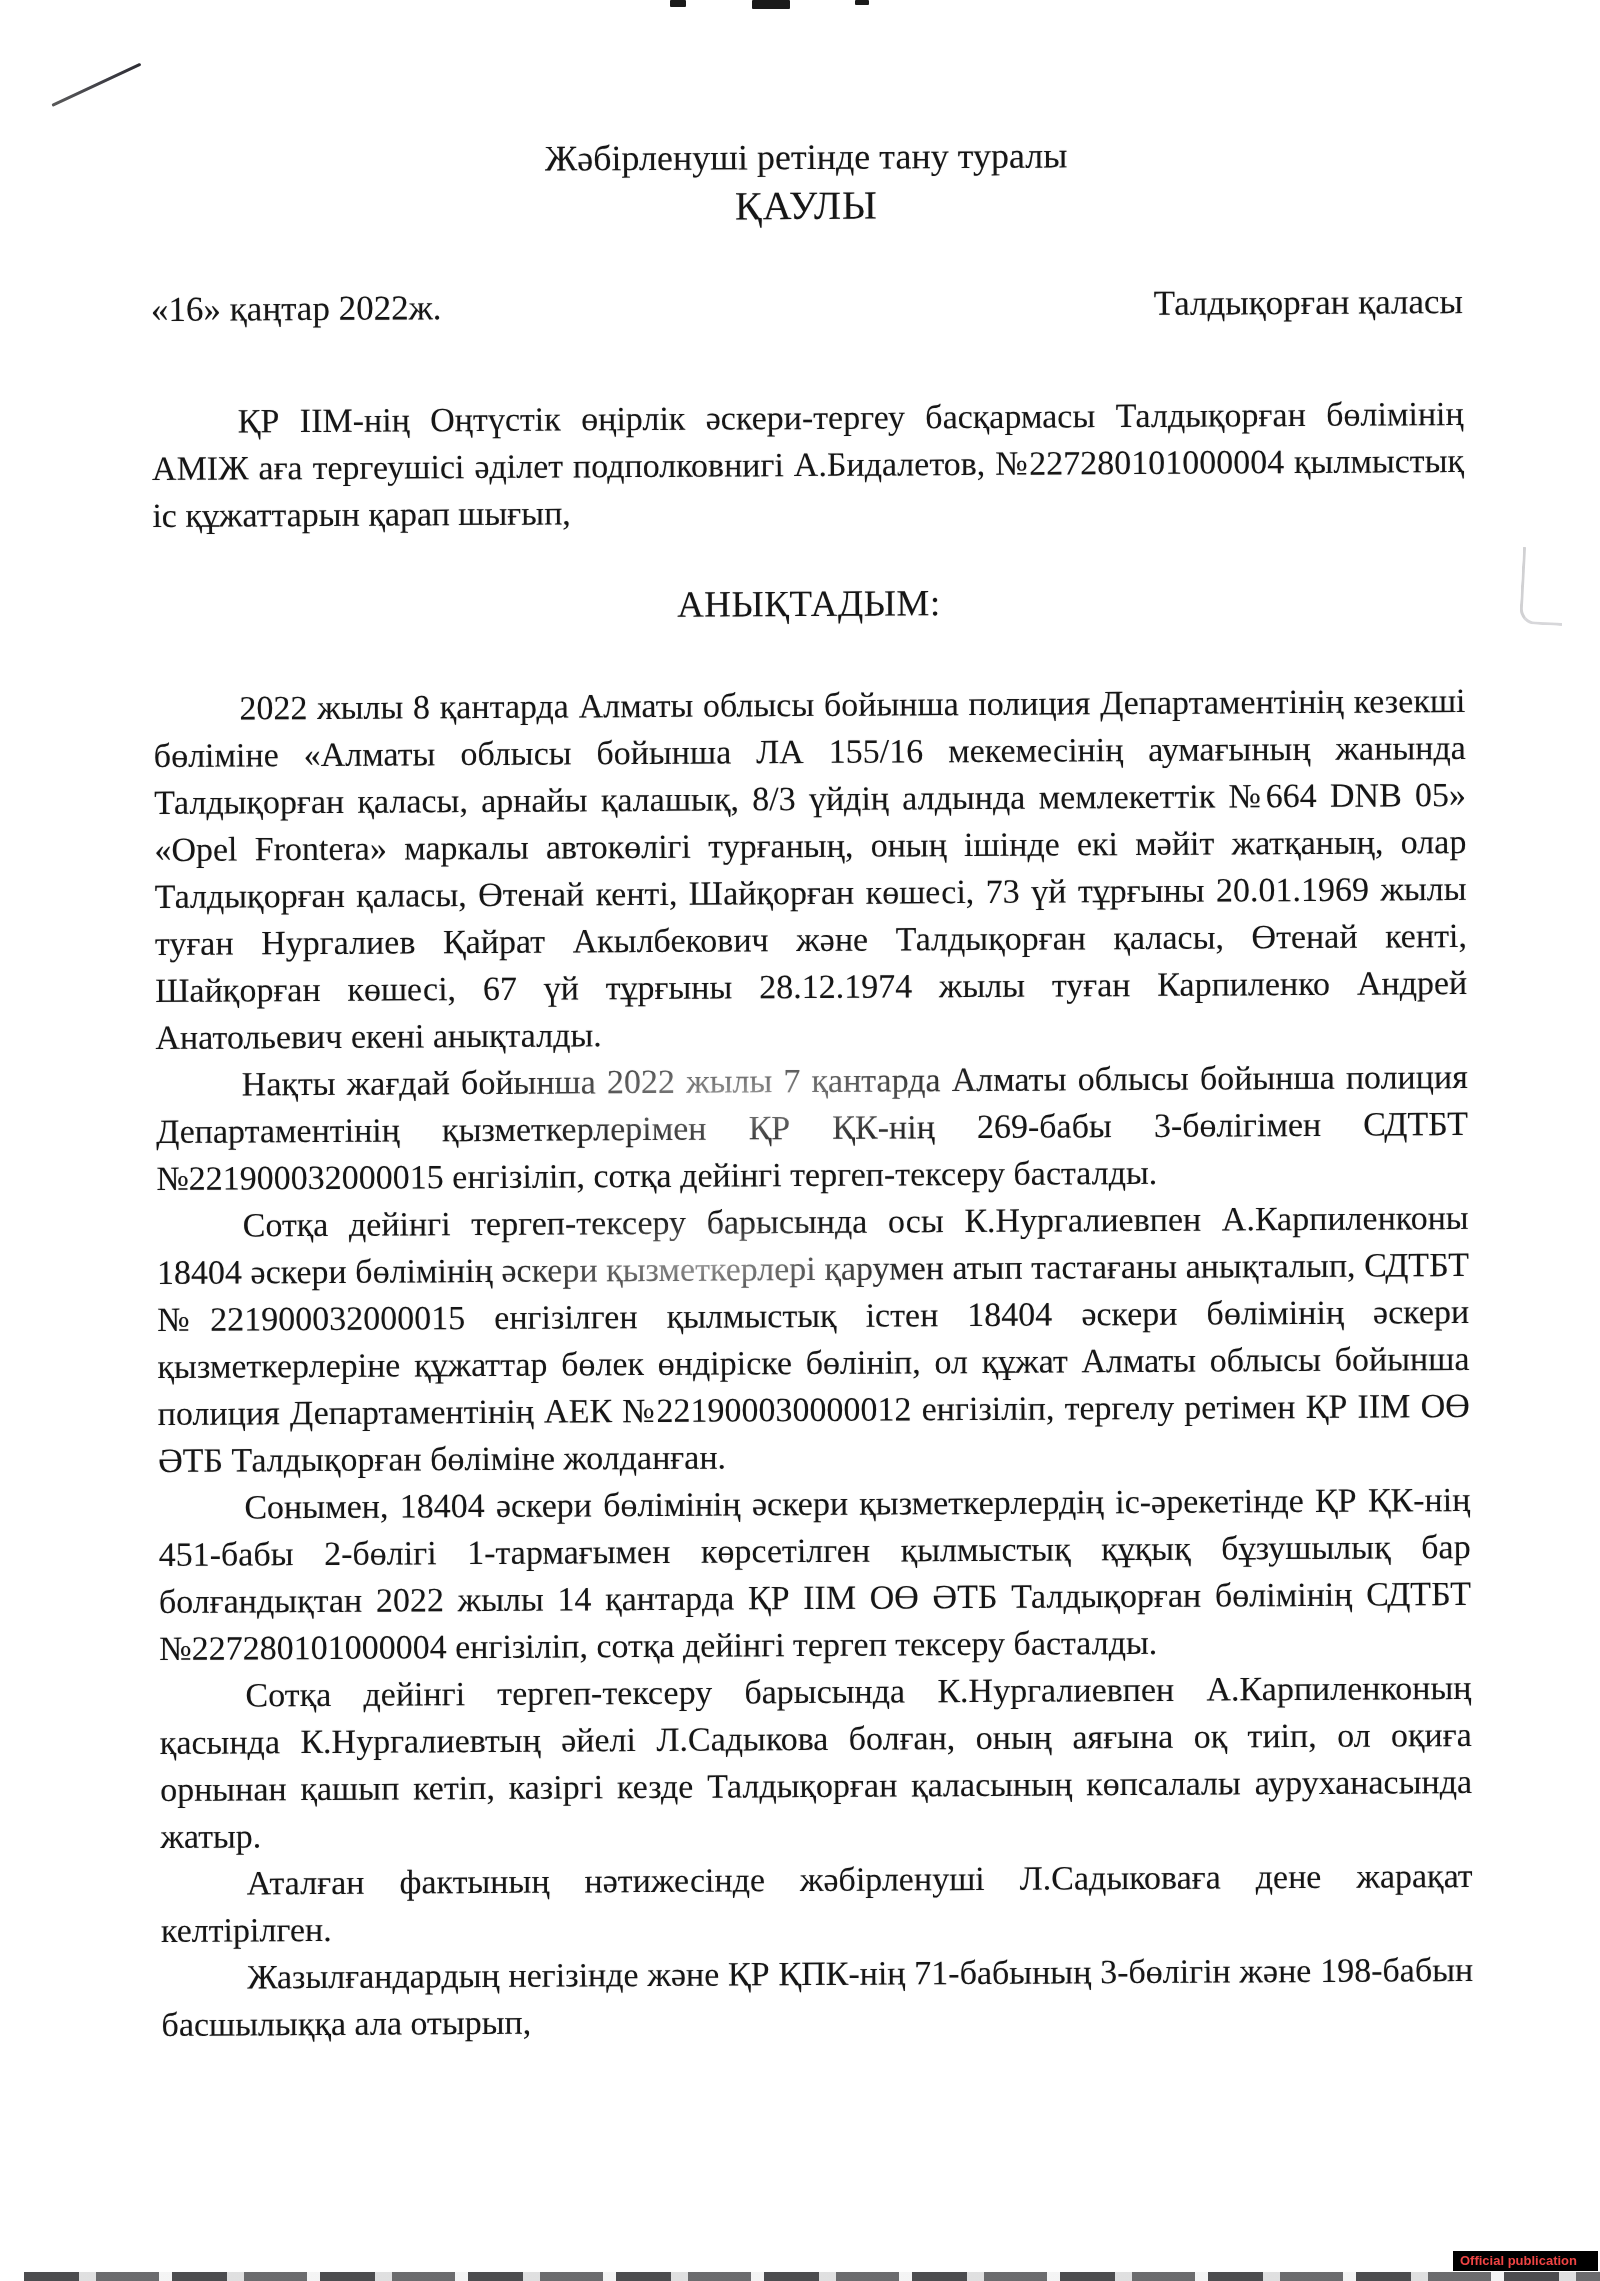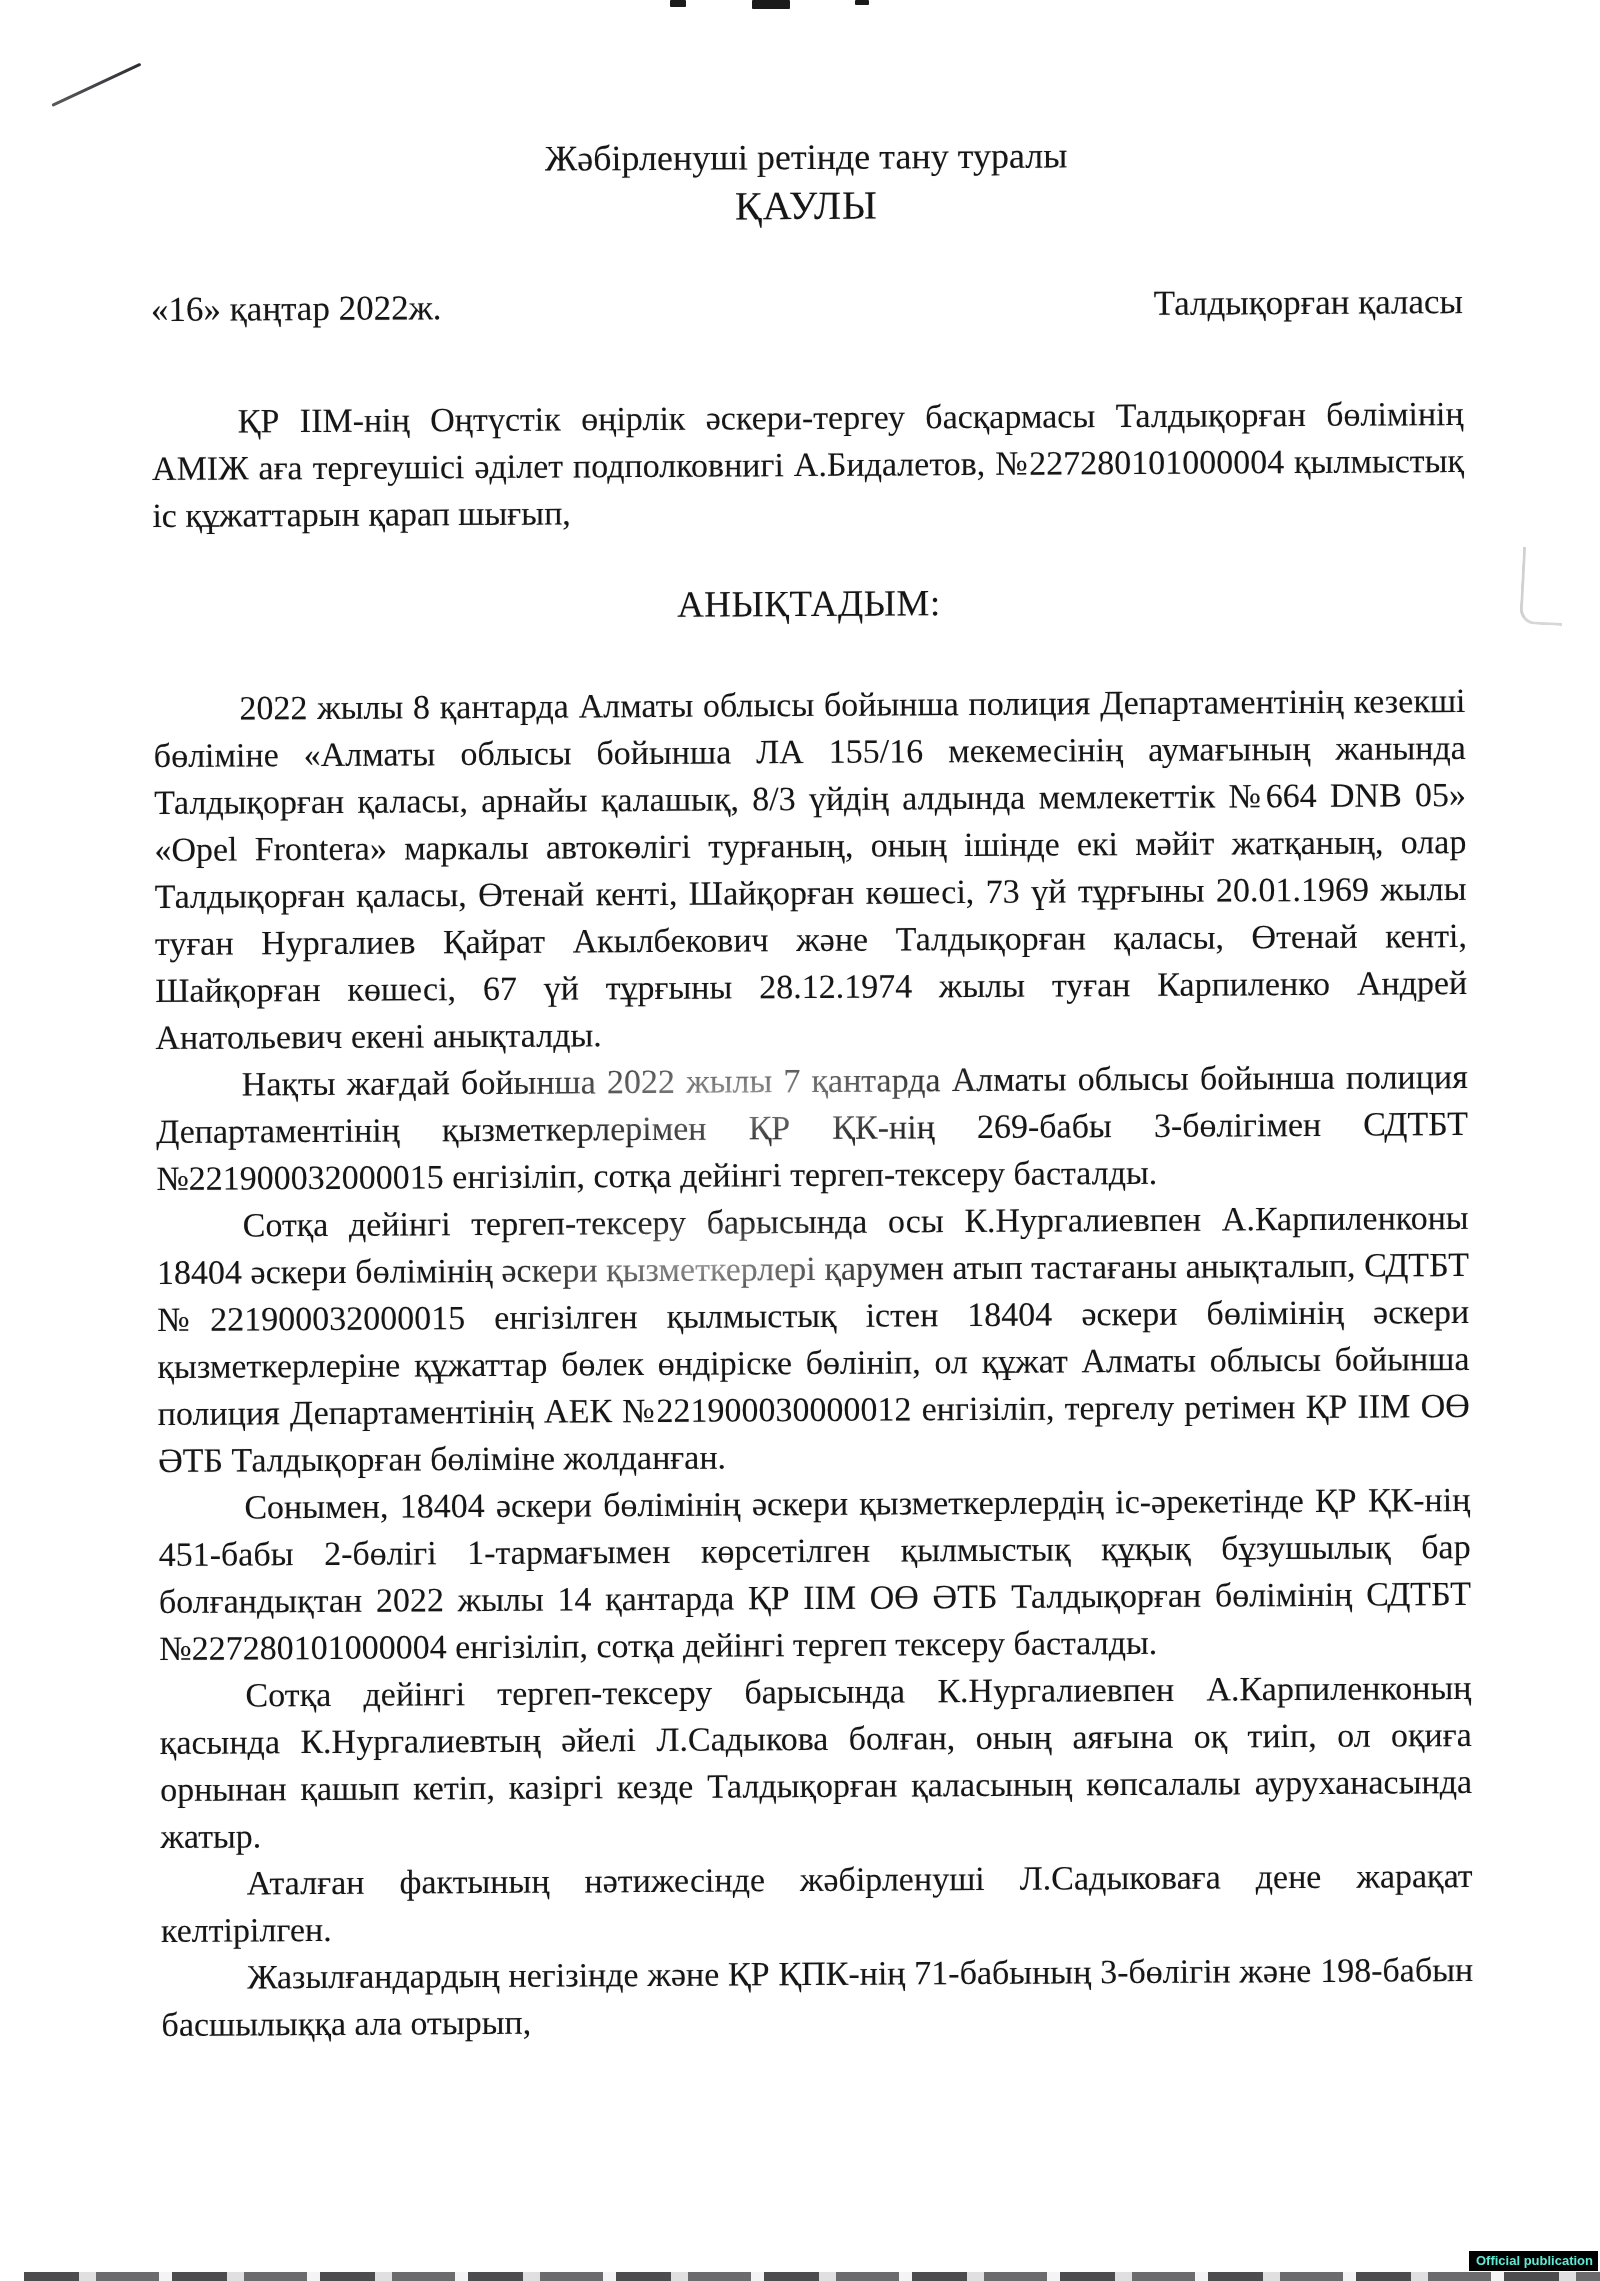--- a/index.html
+++ b/index.html
@@ -112,26 +112,26 @@
       rgba(45,45,48,0.15) 55px, rgba(45,45,48,0.15) 72px,
       rgba(45,45,48,0.70) 72px, rgba(45,45,48,0.70) 135px,
       rgba(45,45,48,0.05) 135px, rgba(45,45,48,0.05) 148px);
     filter: blur(0.4px);
   }
   .official-badge {
     position: absolute;
     right: 2px;
     bottom: 10px;
     background: #000000;
-    color: #5eead4;
+    color: #ef4444;
     font-family: "Liberation Sans", sans-serif;
     font-weight: bold;
     font-size: 13px;
     line-height: 13px;
-    padding: 3px 5px 4px 7px;
+    padding: 3px 21px 4px 7px;
     margin-top: 17px;
   }
 </style>
 </head>
 <body>
 
 <div class="scan-page">
 
   <div class="top-mark m1"></div>
   <div class="top-mark m2"></div>

